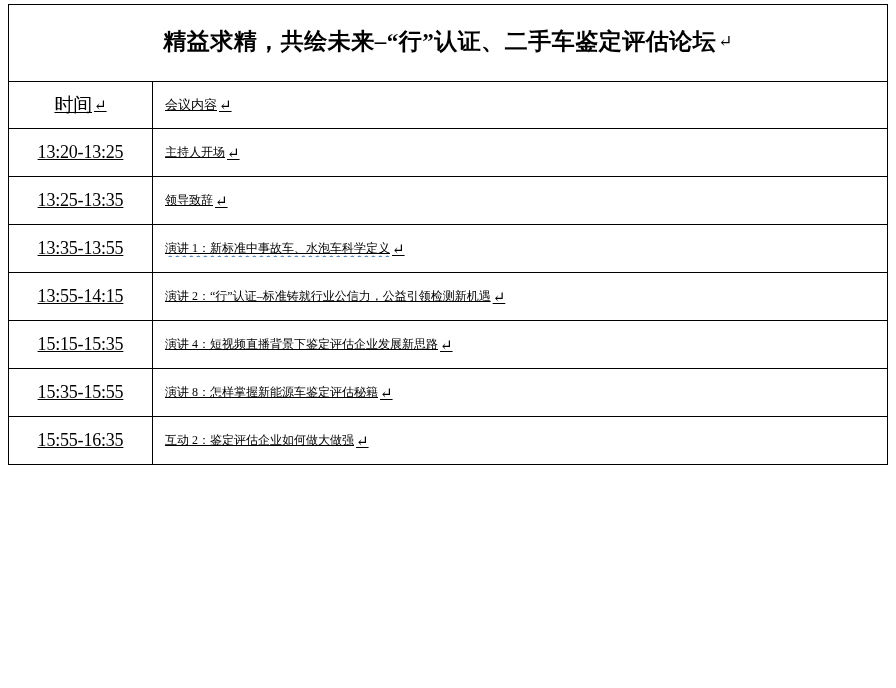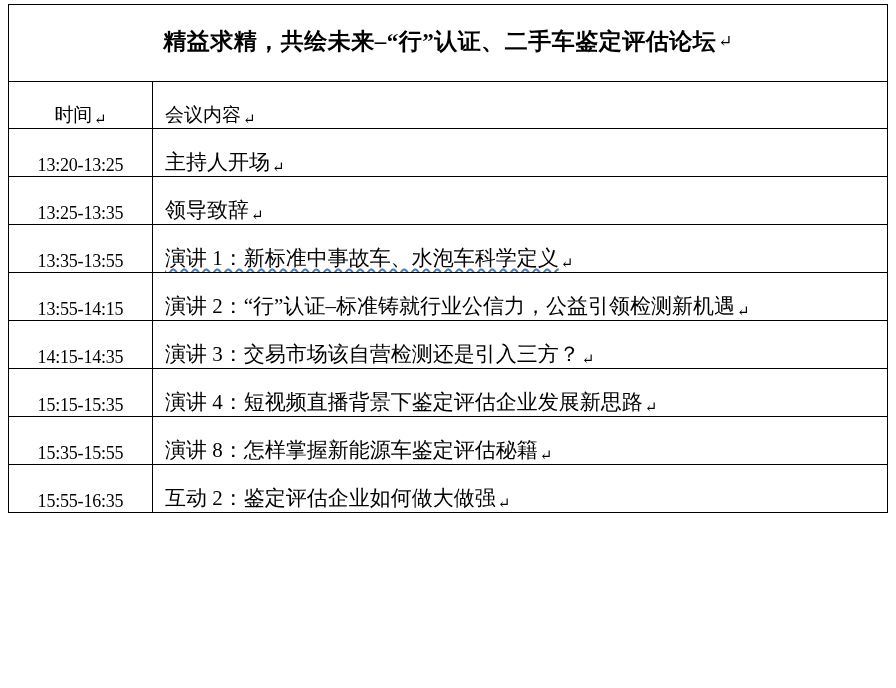--- a/index.html
+++ b/index.html
@@ -50,53 +50,54 @@
     width: 144px;
   }
   .hdr td {
     height: 46px;
   }
   .hdr .time-txt {
     text-align: center;
     font-size: 19px;
   }
   .hdr .content-txt {
-    font-size: 19px;
+    font-size: 13px;
     padding-left: 12px;
   }
   .row td {
     height: 47px;
   }
   .time-txt {
     text-align: center;
     font-size: 18px;
     letter-spacing: -0.2px;
   }
   .content-txt {
-    font-size: 21px;
+    font-size: 12px;
     padding-left: 12px;
     white-space: nowrap;
     overflow: hidden;
   }
   .pilcrow {
     font-size: 15px;
     color: #000000;
     padding-left: 2px;
     vertical-align: 1px;
   }
   .squiggle {
     text-decoration: underline;
     text-decoration-style: wavy;
     text-decoration-color: #4a7ebb;
     text-underline-offset: 3px;
   }
   .cell-inner {
     display: flex;
-    align-items: flex-end;
+    align-items: center;
     height: 100%;
+    text-decoration: underline;
   }
 </style>
 </head>
 <body>
 
 <div class="page">
   <table class="agenda">
     <colgroup>
       <col class="col-time">
       <col>
@@ -171,33 +172,20 @@
           </div>
         </td>
         <td>
           <div class="cell-inner">
             <span class="content-txt">演讲 2：“行”认证–标准铸就行业公信力，公益引领检测新机遇</span>
               <span class="pilcrow">↵</span>
           </div>
         </td>
       </tr>
 
-      <tr class="row">
-        <td>
-          <div class="cell-inner" style="justify-content:center;">
-            <span class="time-txt">14:15-14:35</span>
-          </div>
-        </td>
-        <td>
-          <div class="cell-inner">
-            <span class="content-txt">演讲 3：交易市场该自营检测还是引入三方？</span>
-              <span class="pilcrow">↵</span>
-          </div>
-        </td>
-      </tr>
 
 
       <tr class="row">
         <td>
           <div class="cell-inner" style="justify-content:center;">
             <span class="time-txt">15:15-15:35</span>
           </div>
         </td>
         <td>
           <div class="cell-inner">

